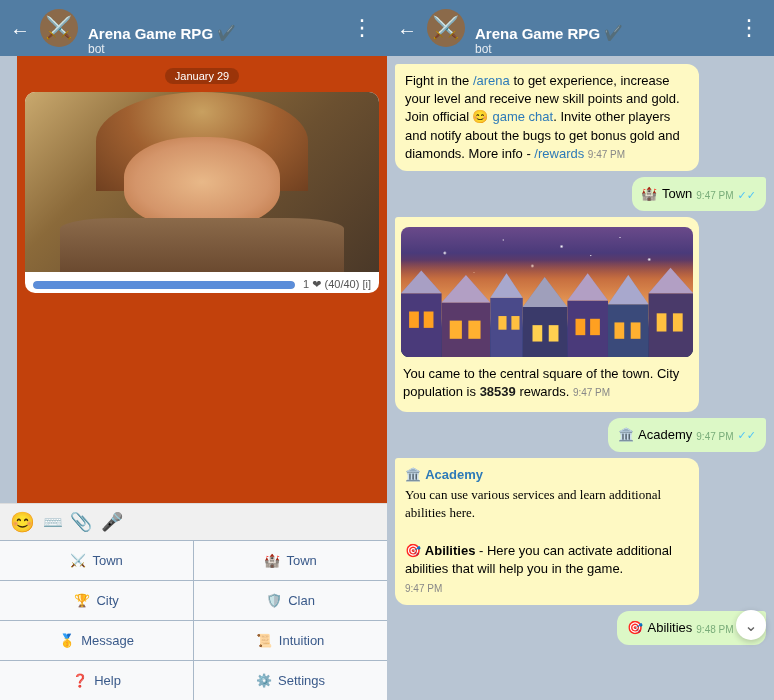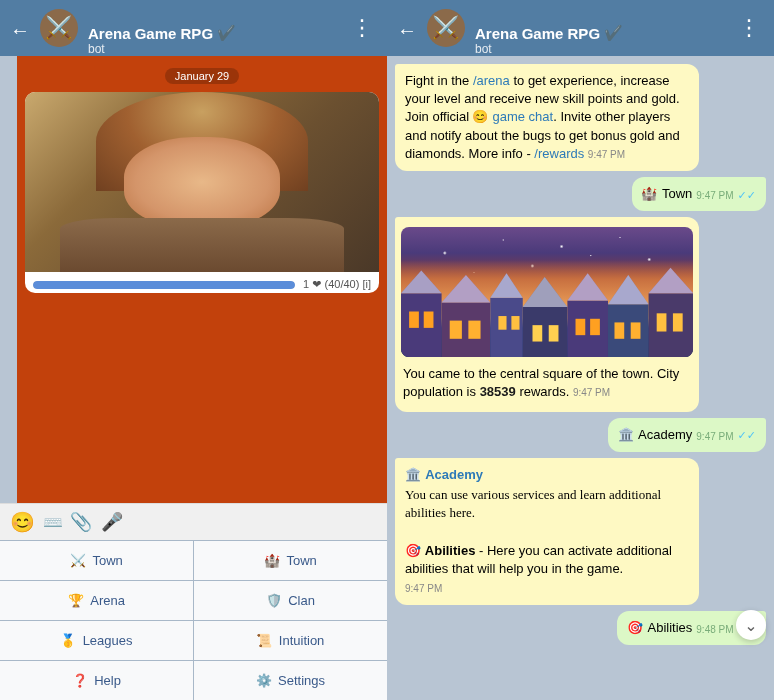--- a/index.html
+++ b/index.html
@@ -363,29 +363,29 @@
     <div class="btn-grid-item">
       <span>⚔️</span>
       <span>Town</span>
     </div>
     <div class="btn-grid-item">
       <span>🏰</span>
       <span>Town</span>
     </div>
     <div class="btn-grid-item">
       <span>🏆</span>
-      <span>Arena</span>
+      <span>City</span>
     </div>
     <div class="btn-grid-item">
       <span>🛡️</span>
       <span>Clan</span>
     </div>
     <div class="btn-grid-item">
       <span>🥇</span>
-      <span>Leagues</span>
+      <span>Message</span>
     </div>
     <div class="btn-grid-item">
       <span>📜</span>
       <span>Intuition</span>
     </div>
     <div class="btn-grid-item">
       <span>❓</span>
       <span>Help</span>
     </div>
     <div class="btn-grid-item">

